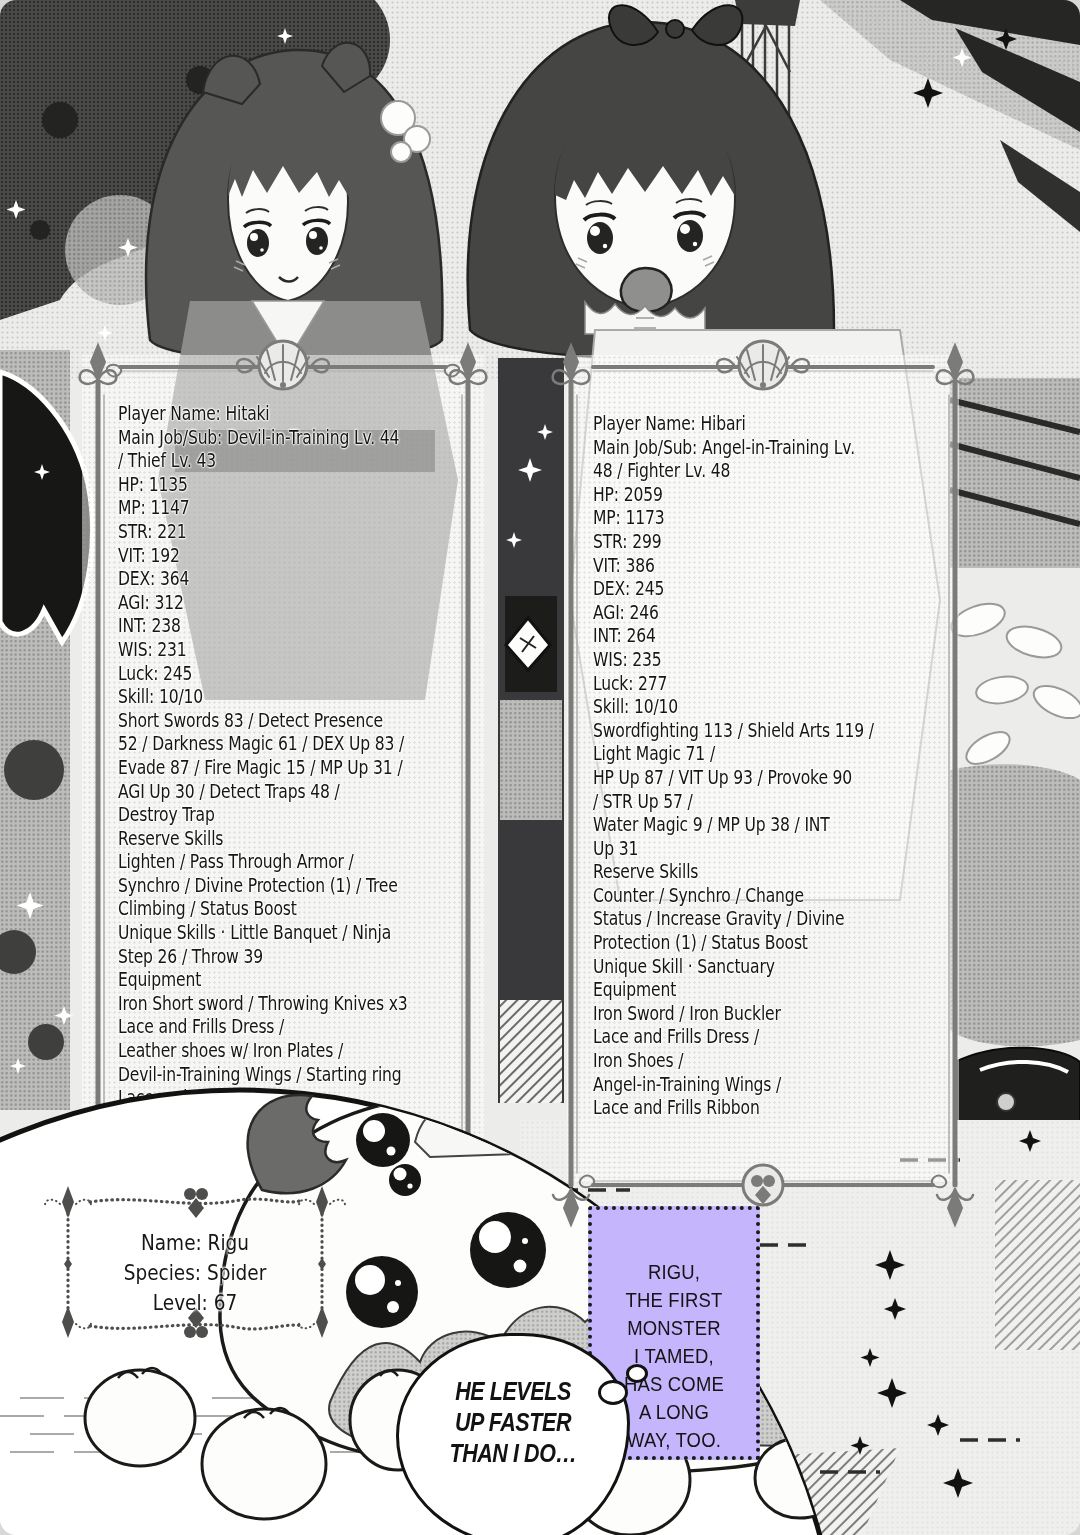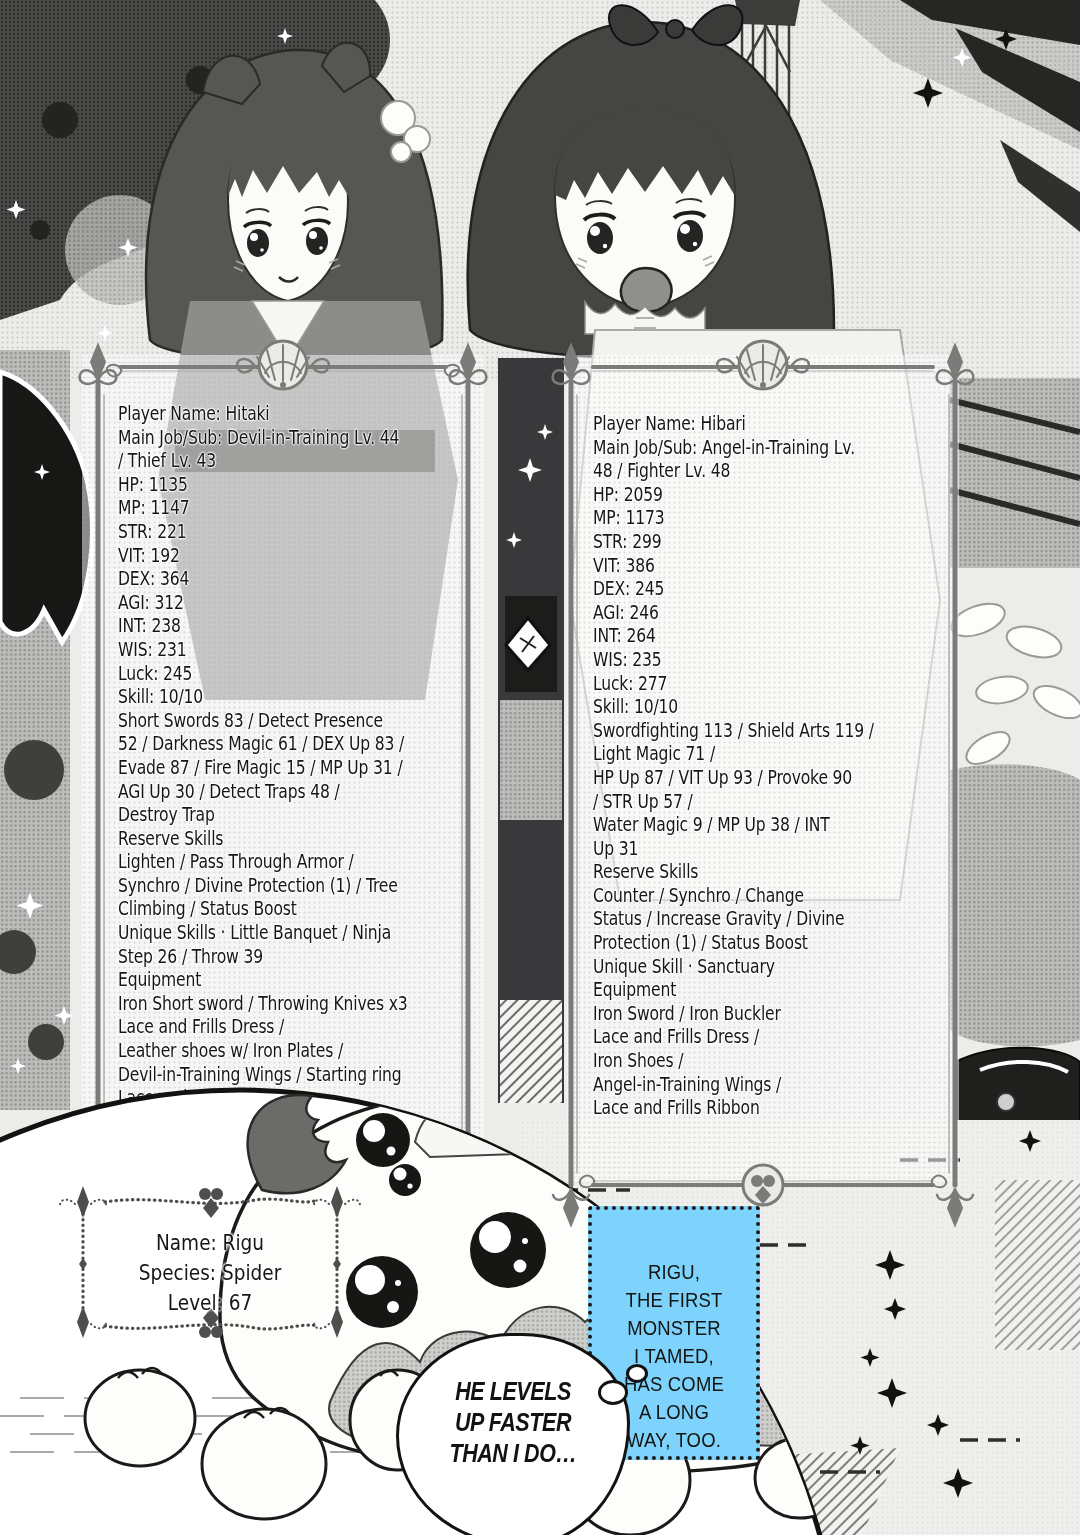--- a/index.html
+++ b/index.html
@@ -1,42 +1,42 @@
 <!DOCTYPE html>
 <html><head>
 <meta charset="utf-8">
 <style>
   html,body{margin:0;padding:0;background:#d8d8d6;}
   .page{position:relative;width:1080px;height:1535px;overflow:hidden;background:#ececea;
-        font-family:"DejaVu Sans",sans-serif;}
+        font-family:"DejaVu Sans",sans-serif;border-radius:16px;}
   .page svg{display:block;}
   .layer{position:absolute;left:0;top:0;}
 
   
   .stat-panel{position:absolute;}
   .panel-veil{position:absolute;left:14px;right:14px;top:10px;bottom:6px;
               background:rgba(255,255,255,0.5);
               background-image:radial-gradient(circle,rgba(170,170,168,.25) 1px,transparent 1.2px);
               background-size:5px 5px;}
   .frame-svg{position:absolute;left:0;top:-20px;overflow:visible;}
   .stat-lines{position:absolute;white-space:nowrap;color:#161614;
               font-size:19px;line-height:23.6px;letter-spacing:-0.2px;
               transform:scaleX(0.82);transform-origin:left top;
               text-shadow:-1px 0 2px rgba(255,255,255,.95),1px 0 2px rgba(255,255,255,.95),
                           0 -1px 2px rgba(255,255,255,.95),0 1px 2px rgba(255,255,255,.95);}
   
-  .monster-panel{position:absolute;left:65px;top:1180px;width:290px;height:165px;}
+  .monster-panel{position:absolute;left:50px;top:1180px;width:290px;height:165px;}
   .monster-lines{position:absolute;left:0;top:48px;width:100%;text-align:center;
                  color:#161614;font-size:21px;line-height:30px;
                  transform:scaleX(0.88);transform-origin:center top;
                  text-shadow:-1px 0 3px rgba(255,255,255,.95),1px 0 3px rgba(255,255,255,.95),
                              0 -1px 3px rgba(255,255,255,.95),0 1px 3px rgba(255,255,255,.95);}
   
   .narration-box{position:absolute;left:588px;top:1206px;width:172px;height:254px;
-                 background:#7dd3fc;border:4px dotted #1b1b19;border-radius:3px;box-sizing:border-box;}
+                 background:#c4b5fd;border:4px dotted #1b1b19;border-radius:3px;box-sizing:border-box;}
   .narration-lines{position:absolute;left:0;top:48px;width:100%;text-align:center;color:#141412;
                    font-family:"Liberation Sans",sans-serif;font-size:21px;line-height:28px;
                    transform:scaleX(0.88);transform-origin:center top;letter-spacing:0.2px;}
   .thought-bubble{position:absolute;left:396px;top:1333px;width:228px;height:208px;background:#fff;
                   border:3.5px solid #121210;border-radius:50% 46% 46% 54% / 48% 42% 58% 52%;}
   .bubble-lines{position:absolute;left:0;top:40px;width:100%;text-align:center;color:#121210;
                 font-family:"Liberation Sans",sans-serif;font-style:italic;font-weight:bold;
                 font-size:25px;line-height:31px;letter-spacing:-0.5px;
                 transform:scaleX(0.86);transform-origin:center top;}
   .bubble-tail{position:absolute;background:#fff;border:3px solid #121210;border-radius:50%;}

